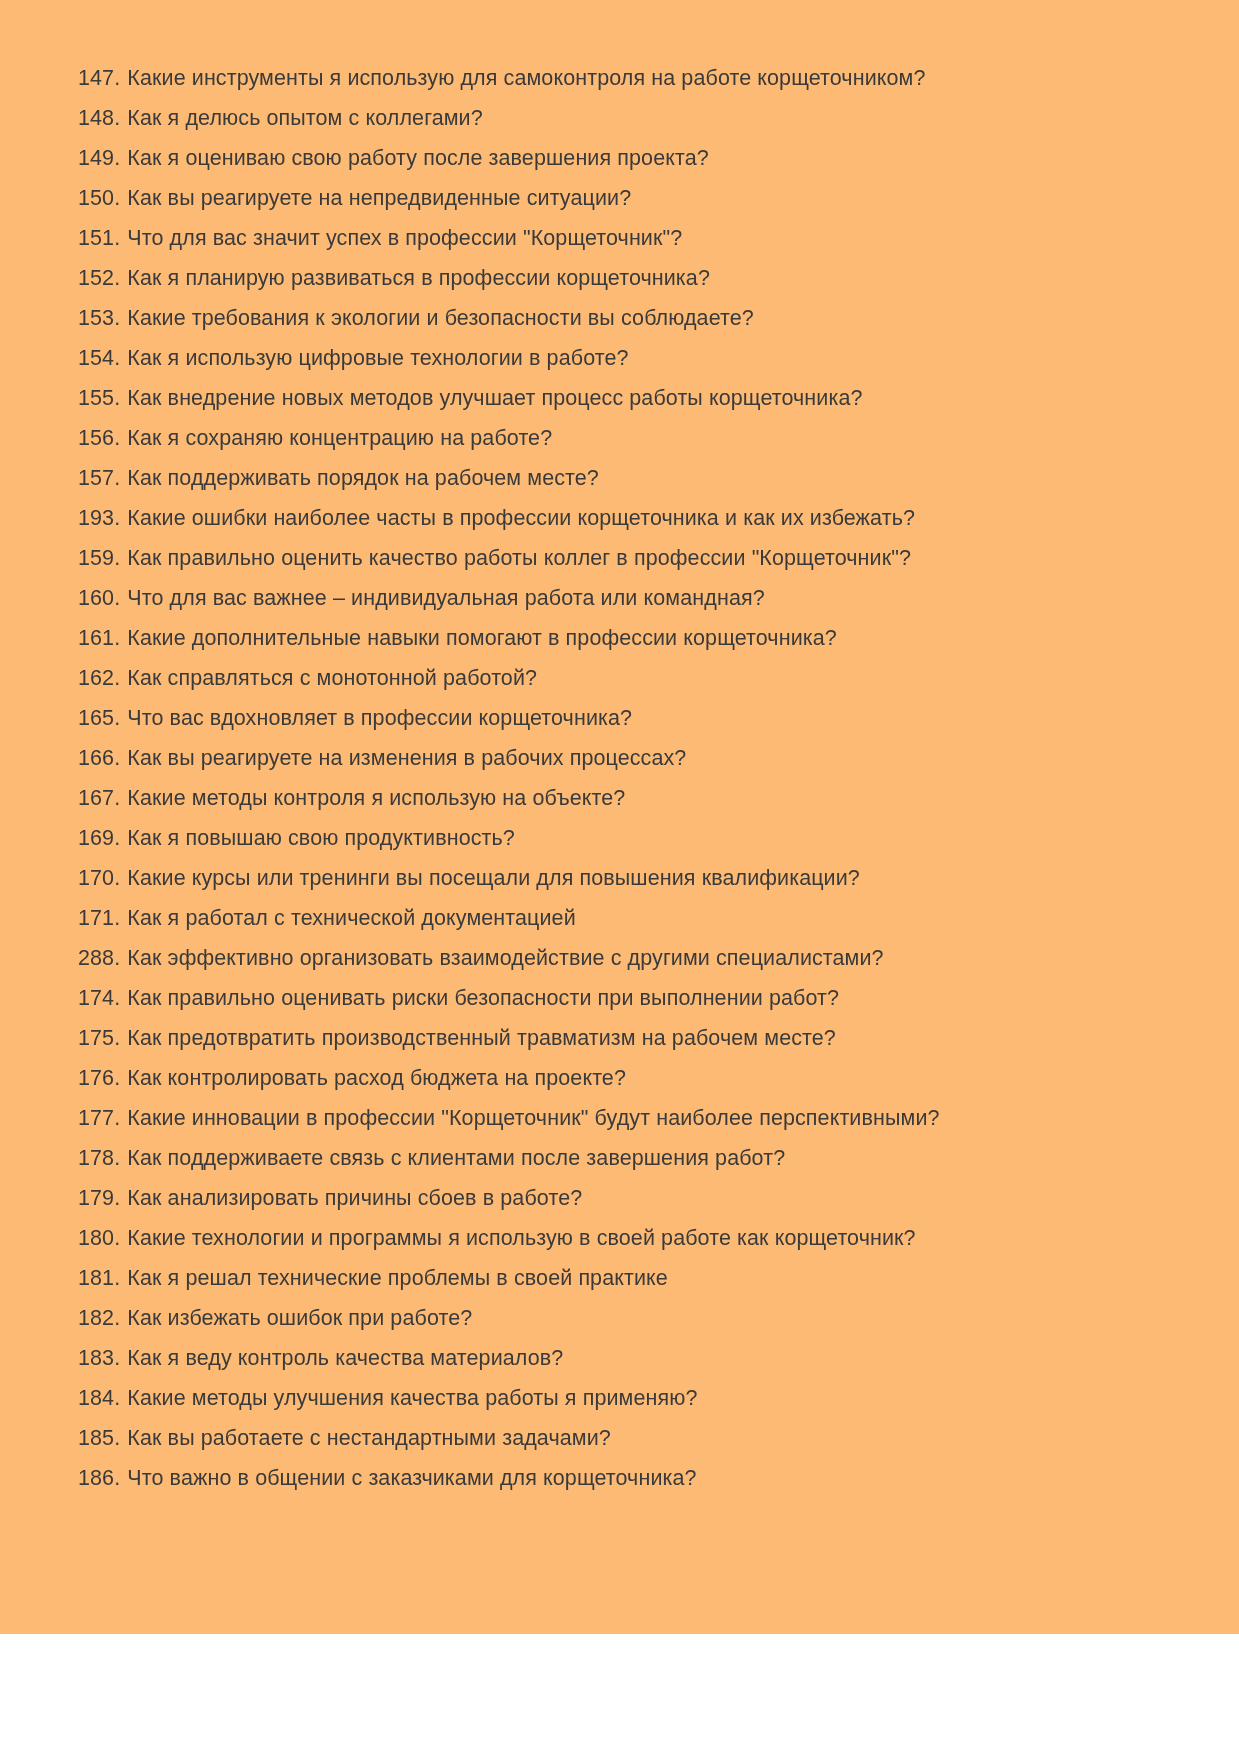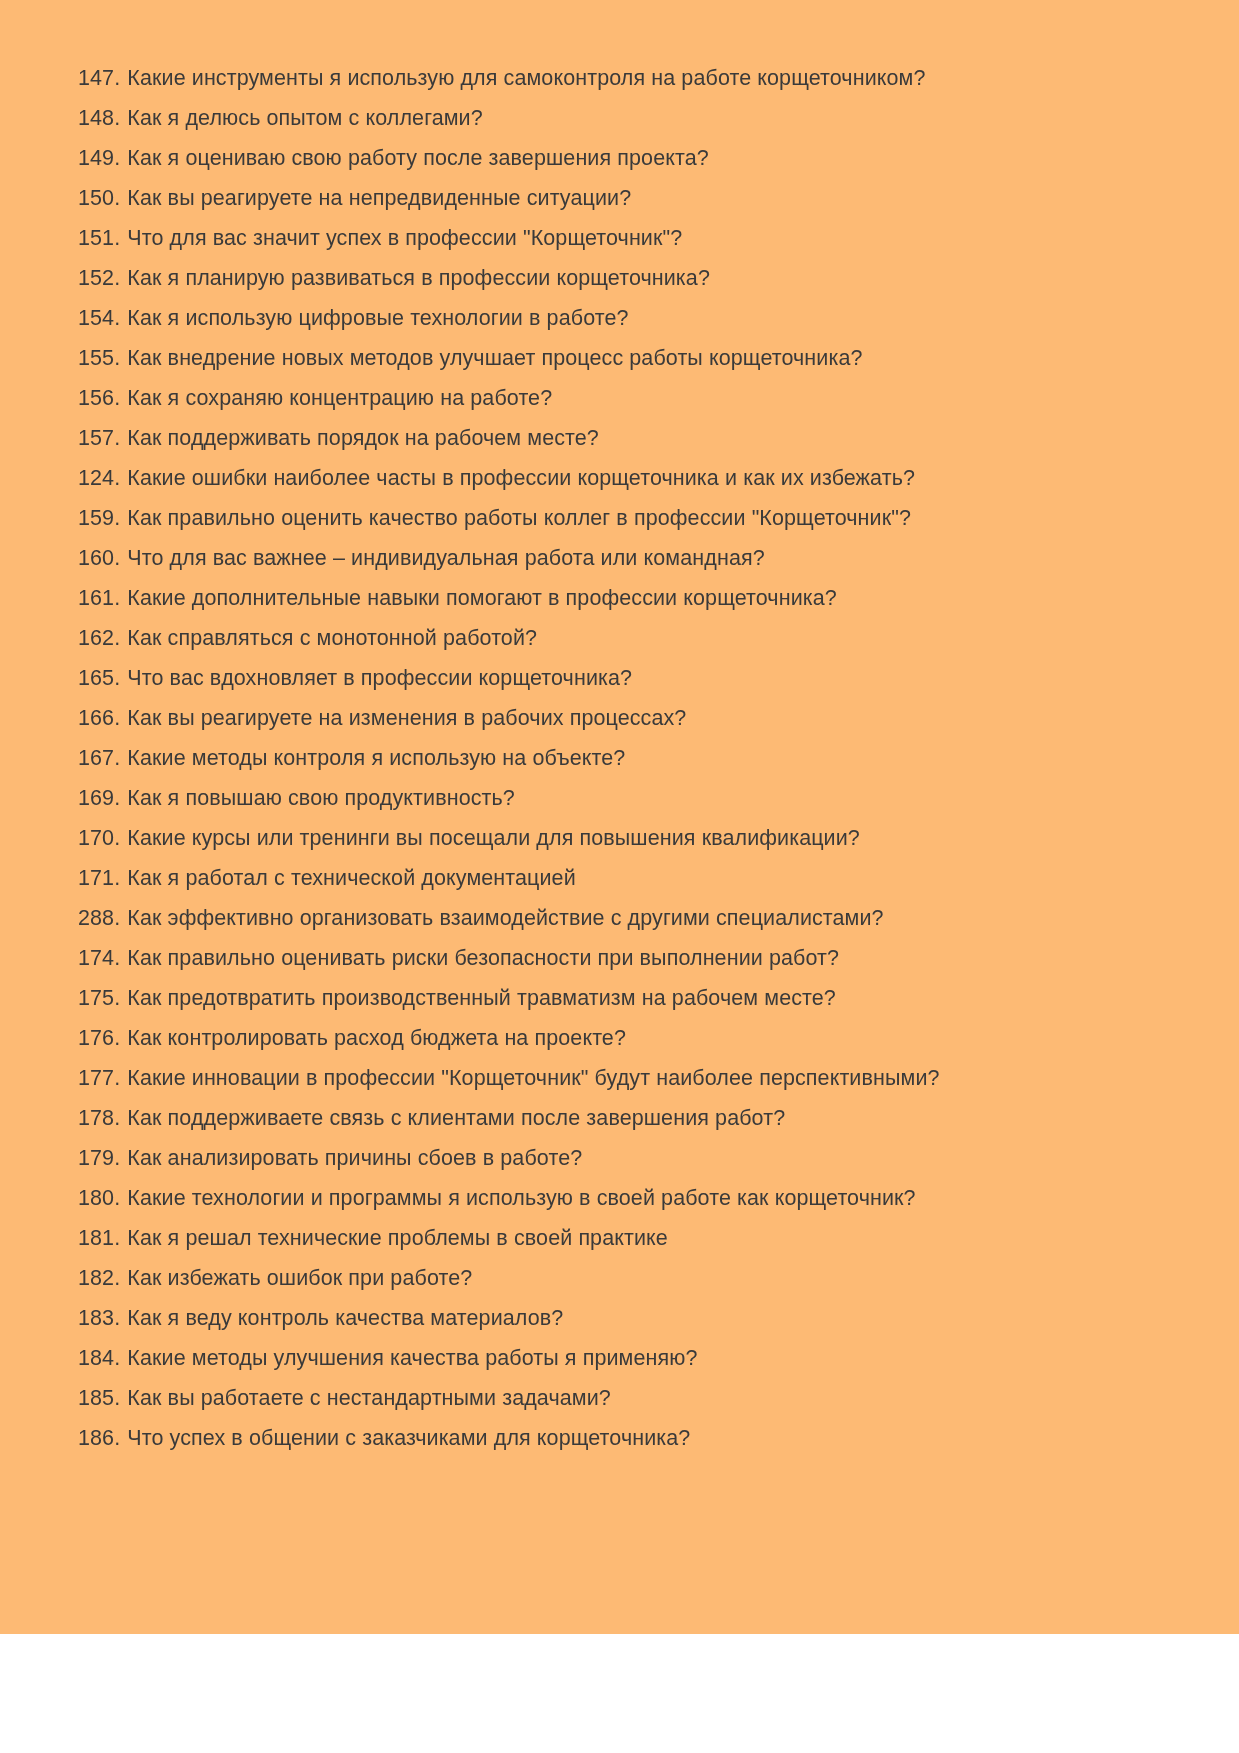--- a/index.html
+++ b/index.html
@@ -52,39 +52,42 @@
   </div>
 
   <div class="question-row">
     <span class="q-num">151.</span><span class="q-text">Что для вас значит успех в профессии "Корщеточник"?</span>
   </div>
 
   <div class="question-row">
     <span class="q-num">152.</span><span class="q-text">Как я планирую развиваться в профессии корщеточника?</span>
   </div>
 
+  <div class="question-row">
+    <span class="q-num">153.</span><span class="q-text">Какие требования к экологии и безопасности вы соблюдаете?</span>
+  </div>
 
   <div class="question-row">
     <span class="q-num">154.</span><span class="q-text">Как я использую цифровые технологии в работе?</span>
   </div>
 
   <div class="question-row">
     <span class="q-num">155.</span><span class="q-text">Как внедрение новых методов улучшает процесс работы корщеточника?</span>
   </div>
 
   <div class="question-row">
     <span class="q-num">156.</span><span class="q-text">Как я сохраняю концентрацию на работе?</span>
   </div>
 
   <div class="question-row">
     <span class="q-num">157.</span><span class="q-text">Как поддерживать порядок на рабочем месте?</span>
   </div>
 
   <div class="question-row">
-    <span class="q-num">124.</span><span class="q-text">Какие ошибки наиболее часты в профессии корщеточника и как их избежать?</span>
+    <span class="q-num">193.</span><span class="q-text">Какие ошибки наиболее часты в профессии корщеточника и как их избежать?</span>
   </div>
 
   <div class="question-row">
     <span class="q-num">159.</span><span class="q-text">Как правильно оценить качество работы коллег в профессии "Корщеточник"?</span>
   </div>
 
   <div class="question-row">
     <span class="q-num">160.</span><span class="q-text">Что для вас важнее – индивидуальная работа или командная?</span>
   </div>
 
@@ -170,16 +173,16 @@
 
   <div class="question-row">
     <span class="q-num">184.</span><span class="q-text">Какие методы улучшения качества работы я применяю?</span>
   </div>
 
   <div class="question-row">
     <span class="q-num">185.</span><span class="q-text">Как вы работаете с нестандартными задачами?</span>
   </div>
 
   <div class="question-row">
-    <span class="q-num">186.</span><span class="q-text">Что успех в общении с заказчиками для корщеточника?</span>
+    <span class="q-num">186.</span><span class="q-text">Что важно в общении с заказчиками для корщеточника?</span>
   </div>
 </div>
 </div>
 
 </body></html>

